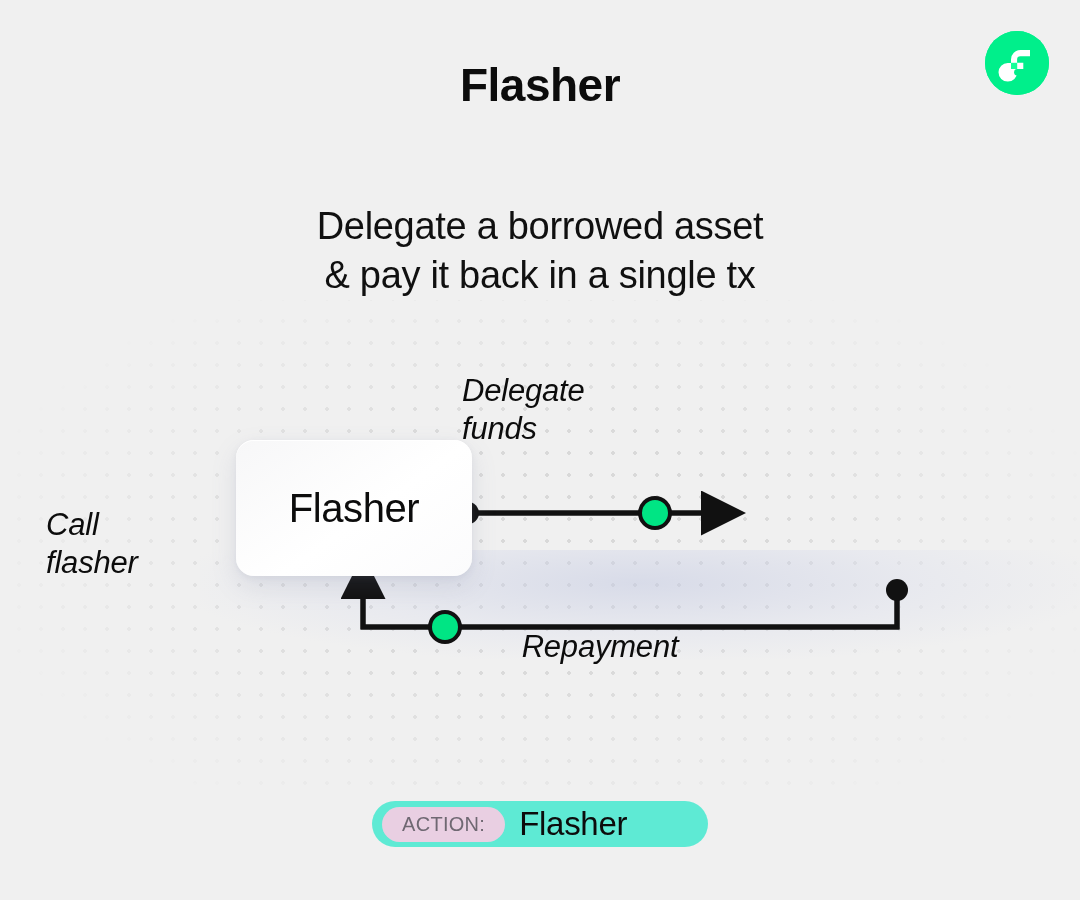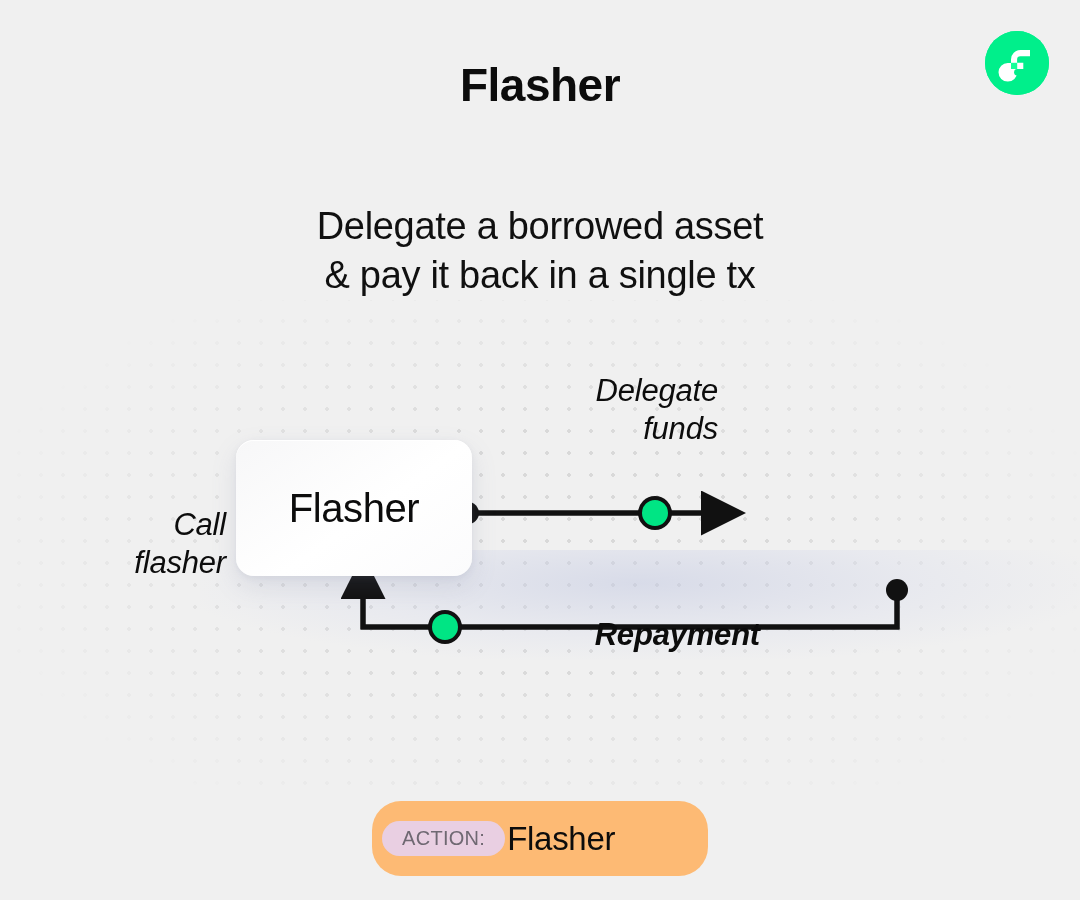--- a/index.html
+++ b/index.html
@@ -124,41 +124,41 @@
     white-space: pre-line;
   }
 
   
   .edge-label {
     position: absolute;
     font-style: italic;
     font-size: 31px;
     color: #0c0c0c;
     line-height: 1.22;
-    text-align: right;
+    text-align: left;
     letter-spacing: -0.2px;
     white-space: pre-line;
   }
   .label-call      { left: 46px;  top: 168px; width: 180px; margin-top: 38px; }
   .label-delegate  { left: 462px; top: 72px;  width: 256px; }
-  .label-repayment { left: 440px; top: 316px; width: 320px; text-align: right; font-weight: bold; }
+  .label-repayment { left: 440px; top: 328px; width: 320px; text-align: center; }
 
   
   .action-badge {
     position: absolute;
     left: 372px;
     top: 801px;
     width: 336px;
-    height: 75px;
+    height: 46px;
     border-radius: 29px;
-    background: #fdba74;
+    background: #5eead4;
     display: flex;
     align-items: center;
     padding: 0 10px;
-    gap: 2px;
+    gap: 14px;
   }
   .action-chip {
     background: #e9cfe2;
     color: #6f6872;
     border-radius: 20px;
     padding: 7px 20px 8px;
     font-size: 20px;
     font-weight: 500;
     letter-spacing: 0.3px;
     line-height: 1;

